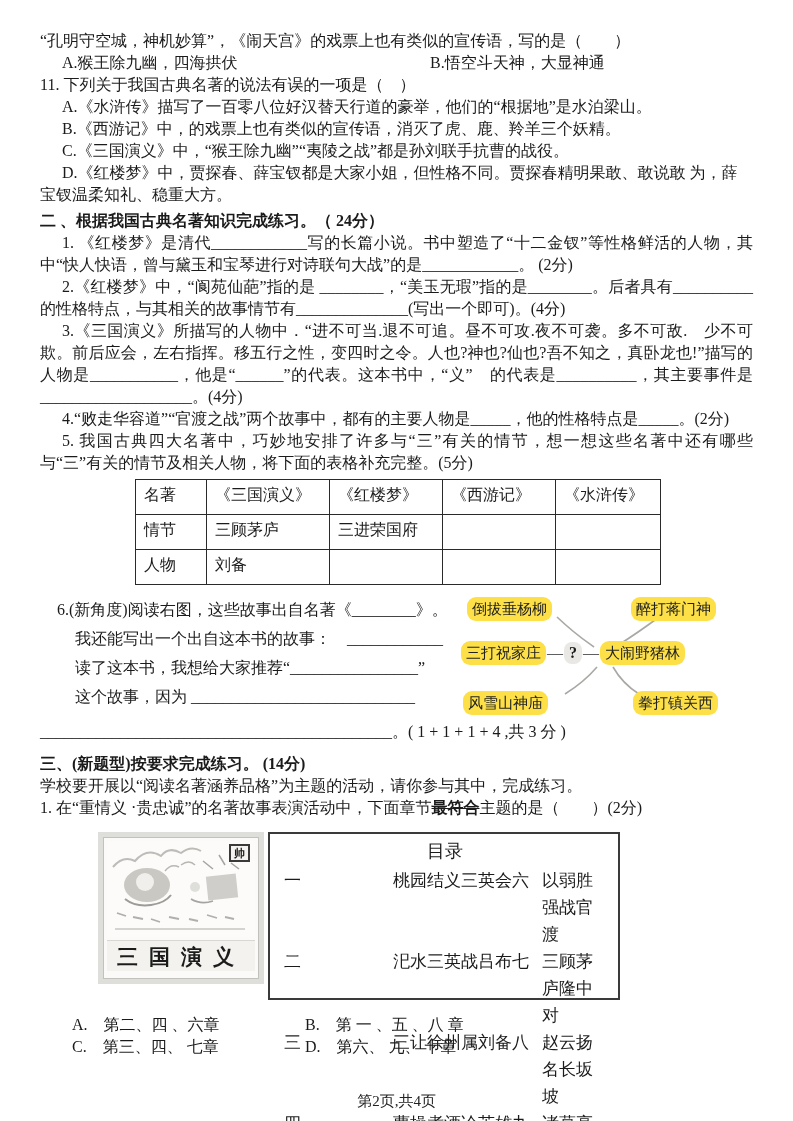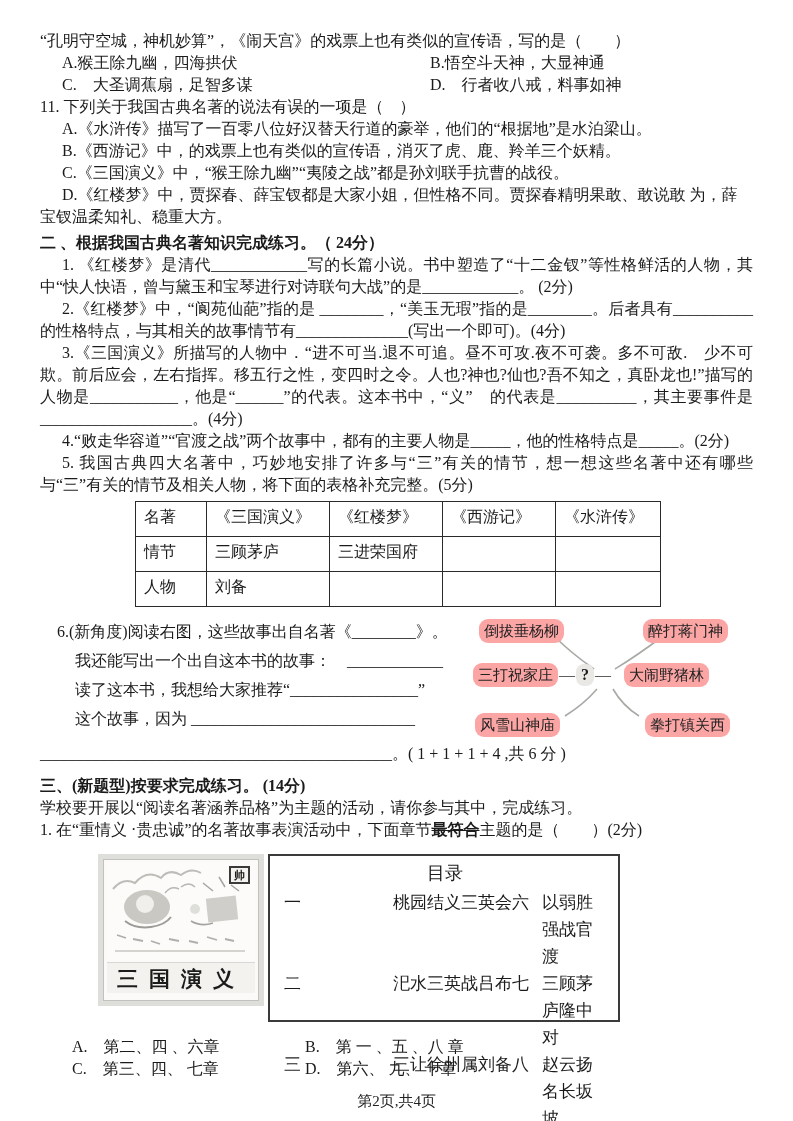--- a/index.html
+++ b/index.html
@@ -27,22 +27,22 @@
   
   .q6 { position:relative; margin-top:10px; min-height:122px; }
   .q6text { width:455px; line-height:29px; }
   .q6text .l1 { text-indent:17px; }
   .q6text .li { padding-left:35px; }
   .q6tail { margin-top:2px; line-height:26px; }
 
   .mindmap { position:absolute; right:0; top:2px; width:292px; height:118px; }
   .mindmap svg { position:absolute; left:0; top:0; }
   .mm-label {
-    position:absolute; background:#fca5a5; border-radius:9px; padding:1px 5px;
-    font-size:15px; white-space:nowrap; color:#222;margin-left:12px;
+    position:absolute; background:#fde047; border-radius:9px; padding:1px 5px;
+    font-size:15px; white-space:nowrap; color:#222;
   }
   .mm-mid { position:absolute; left:0; top:44px; width:100%; display:flex; align-items:center; }
   .mm-mid .mm-label { position:static; }
   .mm-dash { color:#444; padding:0 1px; }
   .mm-q { background:#e9e8e5; border-radius:8px; padding:0 5px; font-weight:700; }
 
   
   .media-row { display:flex; margin-top:13px; }
   .cover-wrap { margin-left:58px; background:#dededb; padding:5px; width:156px; height:142px; box-sizing:content-box; }
   .cover { background:#fbfaf8; border:1px solid #c2c1be; height:100%; box-sizing:border-box; padding:3px; }
@@ -68,24 +68,20 @@
 </head>
 <body>
 
 <div class="page">
   <div class="content">
 
     <p class="ln">“孔明守空城，神机妙算”，《闹天宫》的戏票上也有类似的宣传语，写的是（　　）</p>
     <div class="row2">
       <span class="o1">A.猴王除九幽，四海拱伏</span>
       <span class="o2">B.悟空斗天神，大显神通</span>
-    </div>
-    <div class="row2">
-      <span class="o1">C.　大圣调蕉扇，足智多谋</span>
-      <span class="o2">D.　行者收八戒，料事如神</span>
     </div>
 
     <p class="ln">11.  下列关于我国古典名著的说法有误的一项是（　）</p>
     <p class="opt">A.《水浒传》描写了一百零八位好汉替天行道的豪举，他们的“根据地”是水泊梁山。</p>
     <p class="opt">B.《西游记》中，的戏票上也有类似的宣传语，消灭了虎、鹿、羚羊三个妖精。</p>
     <p class="opt">C.《三国演义》中，“猴王除九幽”“夷陵之战”都是孙刘联手抗曹的战役。</p>
     <p class="opt">D.《红楼梦》中，贾探春、薛宝钗都是大家小姐，但性格不同。贾探春精明果敢、敢说敢 为，薛宝钗温柔知礼、稳重大方。</p>
 
     <p class="sec-title">二 、根据我国古典名著知识完成练习。（ 24分）</p>
     <p class="para">1.  《红楼梦》是清代____________写的长篇小说。书中塑造了“十二金钗”等性格鲜活的人物，其中“快人快语，曾与黛玉和宝琴进行对诗联句大战”的是____________。 (2分)</p>
@@ -141,21 +137,21 @@
           <span class="mm-label">三打祝家庄</span>
           <span class="mm-dash">—</span>
           <span class="mm-q">?</span>
           <span class="mm-dash">—</span>
           <span class="mm-label">大闹野猪林</span>
         </div>
         <span class="mm-label" style="left:2px; top:94px;">风雪山神庙</span>
         <span class="mm-label" style="left:172px; top:94px;">拳打镇关西</span>
       </div>
     </div>
-    <p class="q6tail">____________________________________________。( 1 + 1 + 1 + 4 ,共 6 分 )</p>
+    <p class="q6tail">____________________________________________。( 1 + 1 + 1 + 4 ,共 3 分 )</p>
 
     <p class="sec-title" style="margin-top:8px;">三、(新题型)按要求完成练习。 (14分)</p>
     <p class="ln">学校要开展以“阅读名著涵养品格”为主题的活动，请你参与其中，完成练习。</p>
     <p class="ln"><span>1.  在“重情义 ·贵忠诚”的名著故事表演活动中，下面章节</span><span class="em-strike">最符合</span><span>主题的是（　　）(2分)</span></p>
 
     <div class="media-row">
       <div class="cover-wrap">
         <div class="cover">
           <div class="cover-art">
             <svg width="148" height="96" viewBox="0 0 148 96">

